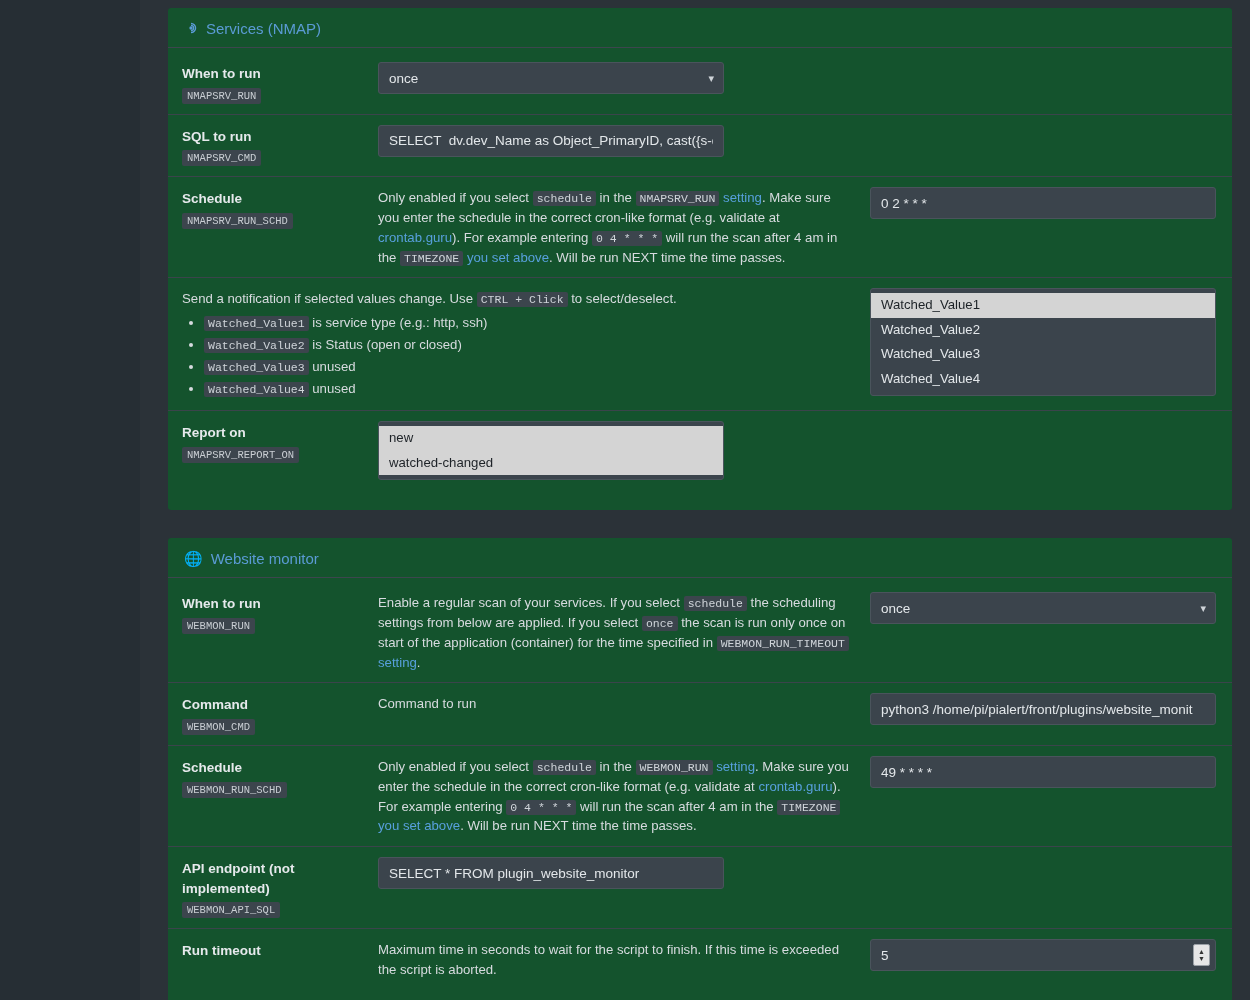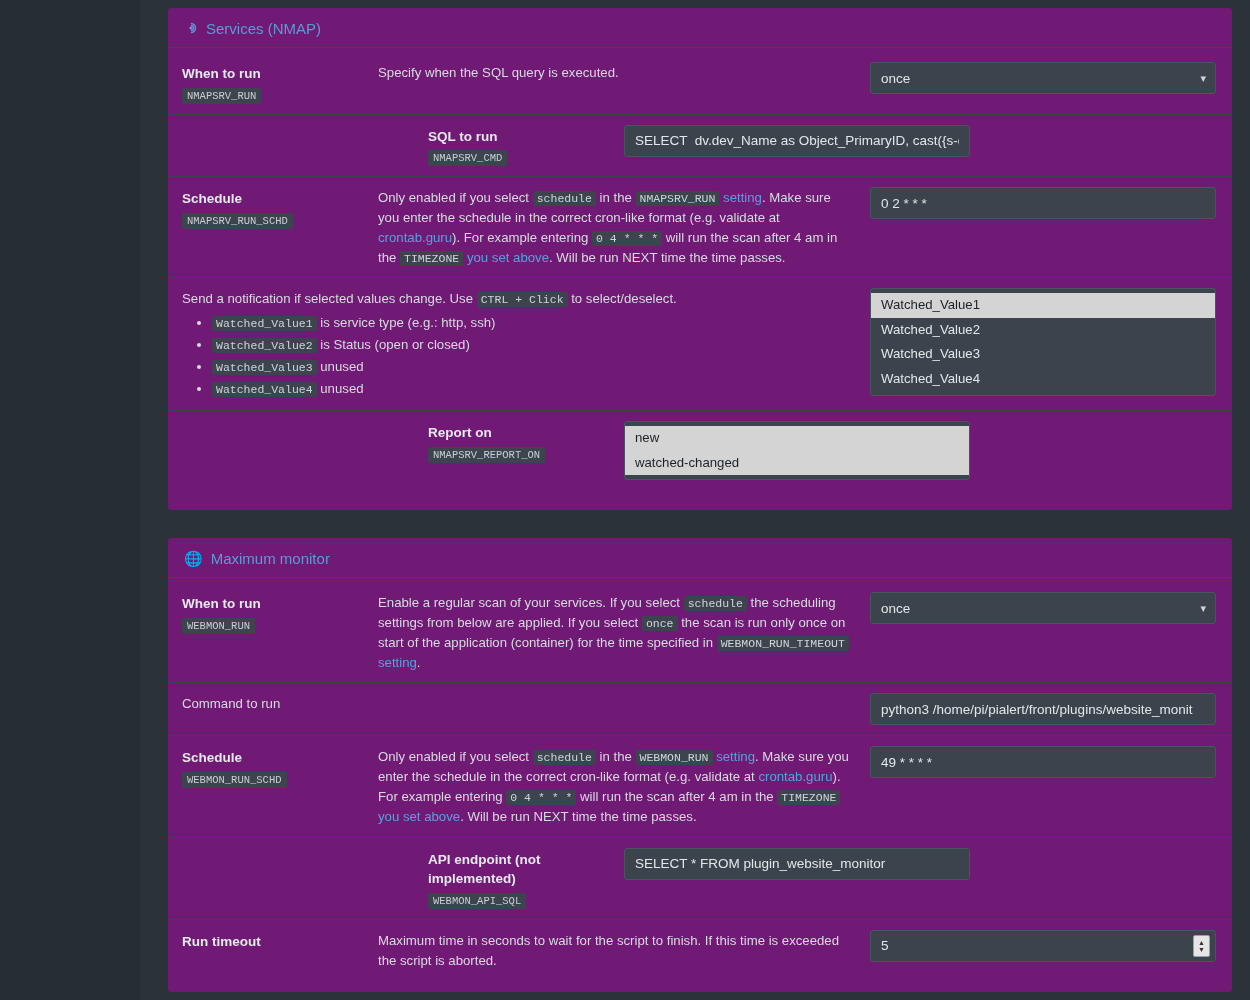--- a/index.html
+++ b/index.html
@@ -21,21 +21,21 @@
     left: 0; top: 0; width: 140px; height: 1000px;
     background: #262e34;
   }
   .content {
     position: absolute;
     left: 140px; top: 0; width: 1110px; height: 1000px;
     background: #2b3238;
     overflow: hidden;
   }
   .card {
-    background: #701a75;
+    background: #14532d;
     margin: 8px 18px 0 28px;
     border-radius: 3px;
   }
   .card-header {
     padding: 12px 16px 10px 16px;
     font-size: 15px;
     color: #5b9bd5;
     display: flex;
     align-items: center;
     gap: 8px;
@@ -45,21 +45,20 @@
     color: #5b9bd5;
     font-size: 15px;
     line-height: 1;
   }
   .card-body { padding: 4px 0 12px 0; }
   .row {
     display: flex;
     align-items: flex-start;
     padding: 10px 16px 10px 14px;
     border-bottom: 1px solid #3b444b;
-    justify-content: center;
   }
   .row:last-child { border-bottom: none; }
   .col-label {
     width: 196px;
     flex: 0 0 196px;
     padding-top: 2px;
   }
   .lbl-title {
     color: #e6e9ec;
     font-size: 13.5px;
@@ -93,21 +92,21 @@
     border-radius: 2px;
   }
   .col-desc a, .link {
     color: #58a0dd;
     text-decoration: none;
   }
   .col-desc ul {
     margin: 4px 0 0 0;
     padding-left: 22px;
   }
-  .col-desc li { margin: 2px 8px; line-height: 1.5; }
+  .col-desc li { margin: 2px 0; line-height: 1.5; }
   .col-field {
     width: 346px;
     flex: 0 0 346px;
   }
   .ctrl {
     width: 100%;
     background: #3b444c;
     border: 1px solid #4a545c;
     border-radius: 3px;
     color: #e3e7ea;
@@ -186,21 +185,20 @@
             <span class="hdr-icon"><svg width="14" height="14" viewBox="0 0 16 16" aria-hidden="true">
                 <path d="M8 13.2a5.2 5.2 0 1 0 0-10.4" fill="none" stroke="#5b9bd5" stroke-width="1.6"></path>
                 <circle cx="8" cy="8" r="1.9" fill="#5b9bd5"></circle>
                 <path d="M8 11a3 3 0 1 0 0-6" fill="none" stroke="#5b9bd5" stroke-width="1.4"></path>
               </svg></span>
             <span>Services (NMAP)</span>
           </div>
           <div class="card-body">
             <div class="row">
               <div class="col-label"><div class="lbl-title">When to run</div><span class="lbl-code">NMAPSRV_RUN</span></div>
-              <div class="col-desc">Specify when the SQL query is executed.</div>
               <div class="col-field">
                 <div class="select-wrap"><select class="ctrl ctrl-select"><option selected="">once</option></select><span class="chev">▾</span></div>
               </div>
             </div>
             <div class="row">
               <div class="col-label"><div class="lbl-title">SQL to run</div><span class="lbl-code">NMAPSRV_CMD</span></div>
               <div class="col-field"><input class="ctrl ctrl-mono" type="text" value="SELECT  dv.dev_Name as Object_PrimaryID, cast({s-quo" style=""></div>
             </div>
             <div class="row">
               <div class="col-label"><div class="lbl-title">Schedule</div><span class="lbl-code">NMAPSRV_RUN_SCHD</span></div>
@@ -232,31 +230,32 @@
                 </div>
               </div>
             </div>
           </div>
           <div class="card-footer-pad"></div>
         </div>
         <div class="gap"></div>
         <div class="card">
           <div class="card-header">
             <span class="hdr-icon">🌐</span>
-            <span>Maximum monitor</span>
+            <span>Website monitor</span>
           </div>
           <div class="card-body">
             <div class="row">
               <div class="col-label"><div class="lbl-title">When to run</div><span class="lbl-code">WEBMON_RUN</span></div>
               <div class="col-desc">Enable a regular scan of your services. If you select <code>schedule</code> the scheduling settings from below are applied. If you select <code>once</code> the scan is run only once on start of the application (container) for the time specified in <code>WEBMON_RUN_TIMEOUT</code> <a class="link">setting</a>.</div>
               <div class="col-field">
                 <div class="select-wrap"><select class="ctrl ctrl-select"><option selected="">once</option></select><span class="chev">▾</span></div>
               </div>
             </div>
             <div class="row">
+              <div class="col-label"><div class="lbl-title">Command</div><span class="lbl-code">WEBMON_CMD</span></div>
               <div class="col-desc">Command to run</div>
               <div class="col-field"><input class="ctrl ctrl-mono" type="text" value="python3 /home/pi/pialert/front/plugins/website_monit" style=""></div>
             </div>
             <div class="row">
               <div class="col-label"><div class="lbl-title">Schedule</div><span class="lbl-code">WEBMON_RUN_SCHD</span></div>
               <div class="col-desc">Only enabled if you select <code>schedule</code> in the <code>WEBMON_RUN</code> <a class="link">setting</a>. Make sure you enter the schedule in the correct cron-like format (e.g. validate at <a class="link">crontab.guru</a>). For example entering <code>0 4 * * *</code> will run the scan after 4 am in the <code>TIMEZONE</code> <a class="link">you set above</a>. Will be run NEXT time the time passes.</div>
               <div class="col-field"><input class="ctrl ctrl-mono" type="text" value="49 * * * *" style=""></div>
             </div>
             <div class="row">
               <div class="col-label"><div class="lbl-title">API endpoint (not implemented)</div><span class="lbl-code">WEBMON_API_SQL</span></div>

